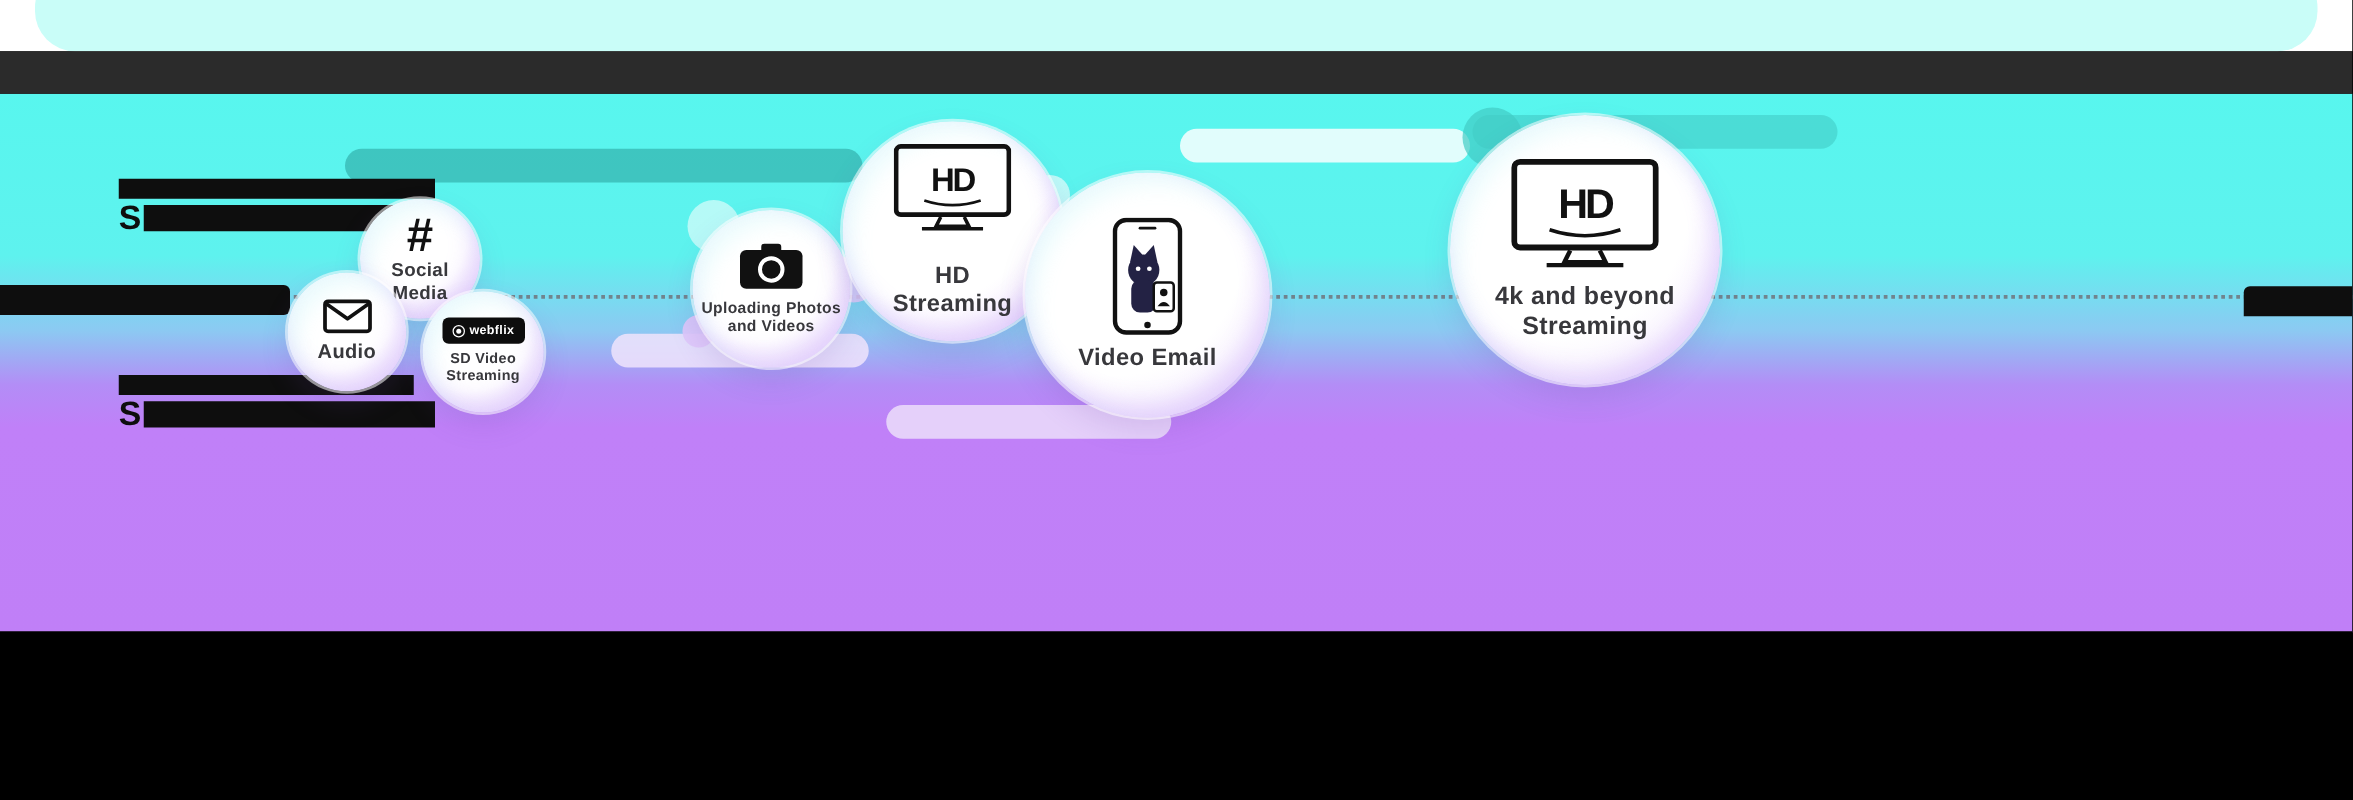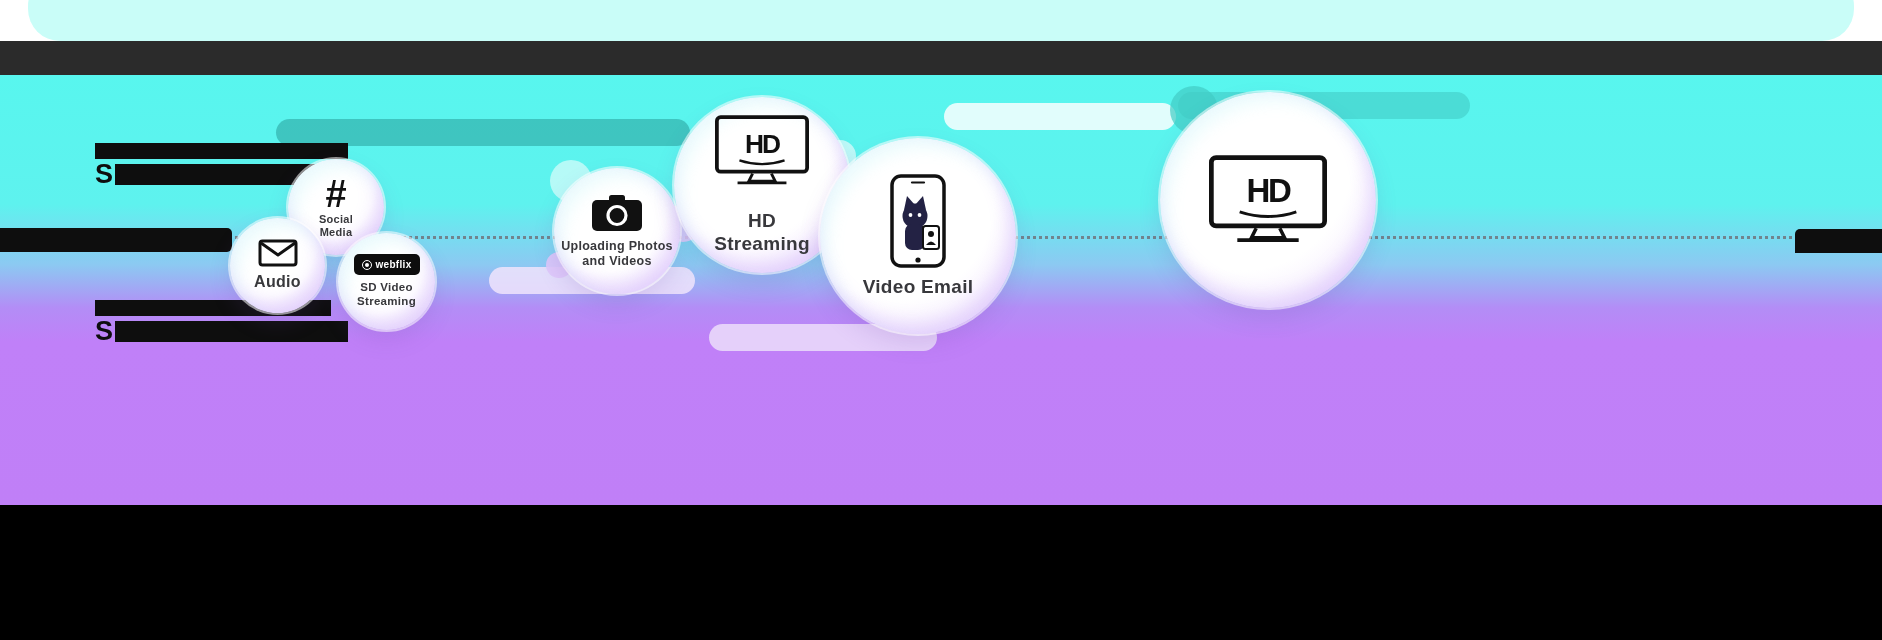--- a/index.html
+++ b/index.html
@@ -56,21 +56,21 @@
     background:radial-gradient(circle at 38% 32%, #ffffff 55%, #f6effe 78%, #e9dafb 100%);
     box-shadow:inset -6px -10px 18px rgba(186,140,248,.30),
                inset 8px 10px 16px rgba(150,240,244,.18),
                0 0 0 2px rgba(255,255,255,.55),
                0 10px 22px rgba(110,70,170,.15);}
   .lbl{font-weight:700;color:#38383c;letter-spacing:.3px;line-height:1.2;}
 
   .b-email{left:230px;top:218px;width:95px;height:95px;z-index:6;}
   .b-email .lbl{font-size:16px;margin-top:5px;}
   .b-social{left:288px;top:159px;width:96px;height:96px;z-index:5;}
-  .b-social .lbl{font-size:11px;width:62px;margin-top:0;}
+  .b-social .lbl{font-size:15px;width:62px;margin-top:0;}
   .b-social .hash{font-size:38px;font-weight:800;color:#111;line-height:1;}
   .b-audio{left:380px;top:157px;width:88px;height:88px;z-index:5;}
   .b-audio .lbl{font-size:11.5px;width:70px;margin-top:4px;}
   .b-sd{left:338px;top:233px;width:97px;height:97px;z-index:6;}
   .b-sd .lbl{font-size:11.5px;width:80px;margin-top:6px;}
   .b-upload{left:554px;top:168px;width:126px;height:126px;z-index:5;}
   .b-upload .lbl{font-size:12.5px;width:130px;margin-top:7px;}
   .b-hd{left:674px;top:97px;width:176px;height:176px;z-index:5;}
   .b-hd .lbl{font-size:19px;width:120px;margin-top:23px;}
   .b-video{left:820px;top:138px;width:196px;height:196px;z-index:6;}
@@ -197,15 +197,16 @@
   <div class="bubble b-4k">
     <span class="icon">
       <svg width="118" height="90" viewBox="0 0 100 76">
         <rect x="2" y="2" width="96" height="58" rx="4" fill="none" stroke="#111" stroke-width="4"></rect>
         <text x="50" y="40" text-anchor="middle" font-size="28" font-weight="800" font-family="Liberation Sans, sans-serif" letter-spacing="-2" fill="#111">HD</text>
         <path d="M26 48 q24 8 48 0" fill="none" stroke="#111" stroke-width="2.4"></path>
         <path d="M40 62 l-4 8 h28 l-4 -8" fill="none" stroke="#111" stroke-width="3"></path>
         <line x1="24" y1="72" x2="76" y2="72" stroke="#111" stroke-width="3"></line>
       </svg>
     </span>
+    <span class="lbl">4k and beyond Streaming</span>
   </div>
 
 </div>
 
 </body></html>

